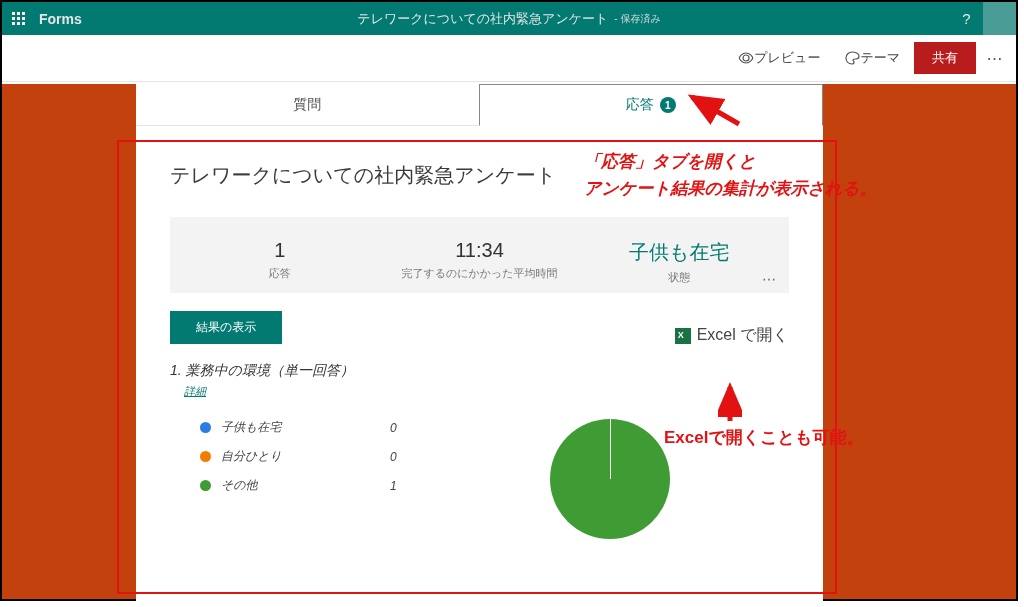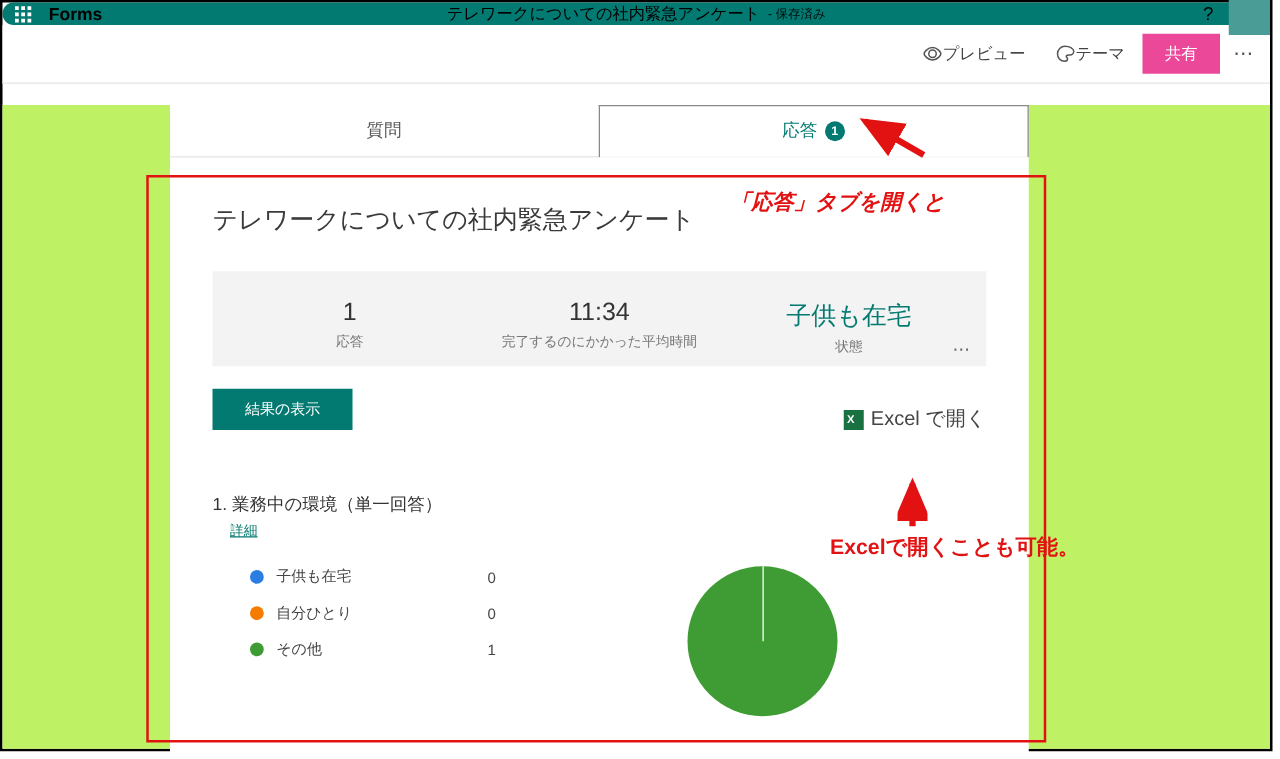--- a/index.html
+++ b/index.html
@@ -1,41 +1,41 @@
 <!DOCTYPE html>
 <html><head>
 <meta charset="utf-8">
 <style>
   * { box-sizing: border-box; margin: 0; padding: 0; font-family: "Segoe UI", "Yu Gothic UI", "Meiryo", sans-serif; }
   body { background: #ffffff; width: 1024px; height: 607px; position: relative; overflow: hidden; }
 
   .outer-border { position: absolute; top: 0; left: 0; width: 1018px; height: 601px; border: 2px solid #000; }
 
   
-  .header { background: #037a71; height: 18px; display: flex; align-items: center; color: #000000; position: relative; border-radius: 15px; }
+  .header { background: #037a71; height: 33px; display: flex; align-items: center; color: #e5e5e5; position: relative; }
   .waffle { width: 33px; height: 33px; display:flex; align-items:center; justify-content:center; cursor:pointer;}
   .waffle-grid { display:grid; grid-template-columns:repeat(3,3px); grid-template-rows:repeat(3,3px); gap:2px;}
   .waffle-grid span { background:#fff; width:3px; height:3px; }
   .brand { font-size: 14px; margin-left: 4px; font-weight:600;}
   .title-wrap { position:absolute; left:50%; transform:translateX(-50%); display:flex; align-items:center; gap:6px;}
   .doc-title { font-size: 13px; }
   .doc-saved { font-size: 10px; opacity: .9; }
   .header-right { position:absolute; right:0; display:flex; align-items:center; height:33px;}
   .help-icon { width:33px; height:33px; display:flex; align-items:center; justify-content:center; font-size:15px; cursor:pointer;}
   .avatar { width:33px; height:33px; background:#4a9d97; }
 
   
   .toolbar { height: 47px; background:#fff; border-bottom:1px solid #e5e5e5; display:flex; justify-content:flex-end; align-items:center; padding-right:6px; gap:4px;}
   .tool-btn { display:flex; align-items:center; gap:0; padding:6px 10px; font-size:13px; color:#444; cursor:pointer;}
   .tool-btn .ico { display:inline-flex; }
-  .share-btn { background:#ec4899; color:#fff; padding:7px 18px; font-size:13px; border:none; cursor:pointer;}
+  .share-btn { background:#b91c1c; color:#fff; padding:7px 18px; font-size:13px; border:none; cursor:pointer;}
   .more-btn { width:30px; height:30px; display:flex; align-items:center; justify-content:center; font-size:16px; color:#555; cursor:pointer; letter-spacing:1px;}
 
   
-  .canvas { position:absolute; top:82px; left:0; right:0; bottom:0; background:#bef264; }
+  .canvas { position:absolute; top:82px; left:0; right:0; bottom:0; background:#c2410c; }
   .form-card { position:absolute; top:0; left:134px; width:687px; background:#fff; min-height:520px; }
 
   
   .tabs { display:flex; height:42px; border-bottom:1px solid #e5e5e5;}
   .tab { flex:1; display:flex; align-items:center; justify-content:center; font-size:14px; color:#555; cursor:pointer; gap:6px;}
   .tab.active { color:#037a71; border:1px solid #888; border-bottom:1px solid #fff; margin-bottom:-1px;}
   .badge { background:#037a71; color:#fff; border-radius:50%; width:16px; height:16px; display:inline-flex; align-items:center; justify-content:center; font-size:10px; font-weight:bold;}
 
   .body-pad { padding: 36px 34px; }
   .form-title { font-size: 20px; color:#3a3a3a; font-weight:400; }
@@ -47,21 +47,21 @@
   .stat-big.active { color:#037a71; }
   .stat-lbl { font-size:11px; color:#777; margin-top:4px;}
   .stats-more { position:absolute; right:12px; bottom:6px; font-size:14px; color:#666; letter-spacing:1px; cursor:pointer;}
 
   .row-actions { display:flex; justify-content:space-between; align-items:center; margin-top:16px;}
   .view-results { background:#037a71; color:#fff; border:none; padding:8px 26px; font-size:12px; cursor:pointer;}
   .excel-link { display:flex; align-items:center; gap:6px; font-size:16px; color:#444; cursor:pointer;margin-top:16px;}
   .excel-ico { width:16px; height:16px; background:#1a7243; position:relative; display:inline-block;}
   .excel-ico::after{content:"X"; color:#fff; font-size:9px; font-weight:bold; position:absolute; left:3px; top:2px;}
 
-  .question { margin-top:49px; }
+  .question { margin-top:16px;font-style:italic; }
   .q-title { font-size:14px; color:#333; }
   .q-detail { font-size:11px; color:#037a71; margin-left:14px; margin-top:4px; text-decoration:underline; display:inline-block; cursor:pointer;}
 
   .q-body { display:flex; margin-top:20px; }
   .legend { flex:0 0 260px; padding-left:30px;}
   .legend-row { display:flex; align-items:center; margin-bottom:12px; font-size:12px; color:#444;}
   .swatch { width:11px; height:11px; border-radius:50%; margin-right:10px;}
   .legend-label { flex:1; }
   .legend-val { width:40px; text-align:left; }
 
@@ -204,20 +204,21 @@
   <svg class="arrow" style="left:682px; top:87px;" width="60" height="40">
     <defs>
         <marker id="ah1" markerWidth="8" markerHeight="8" refX="6" refY="3" orient="auto">
           <path d="M0,0 L7,3 L0,6 Z" fill="#e31212"></path>
         </marker>
       </defs>
     <line x1="55" y1="35" x2="8" y2="8" stroke="#e31212" stroke-width="5" marker-end="url(#ah1)"></line>
   </svg>
   <div class="anno-text" style="left:582px; top:146px;font-style:italic;">
     <span>「応答」タブを開くと</span><br>
+    <span>アンケート結果の集計が表示される。</span>
   </div>
 
   <svg class="arrow" style="left:716px; top:379px;" width="24" height="42">
     <defs>
         <marker id="ah2" markerWidth="8" markerHeight="8" refX="6" refY="3" orient="auto">
           <path d="M0,0 L7,3 L0,6 Z" fill="#e31212"></path>
         </marker>
       </defs>
     <line x1="12" y1="40" x2="12" y2="6" stroke="#e31212" stroke-width="5" marker-end="url(#ah2)"></line>
   </svg>

